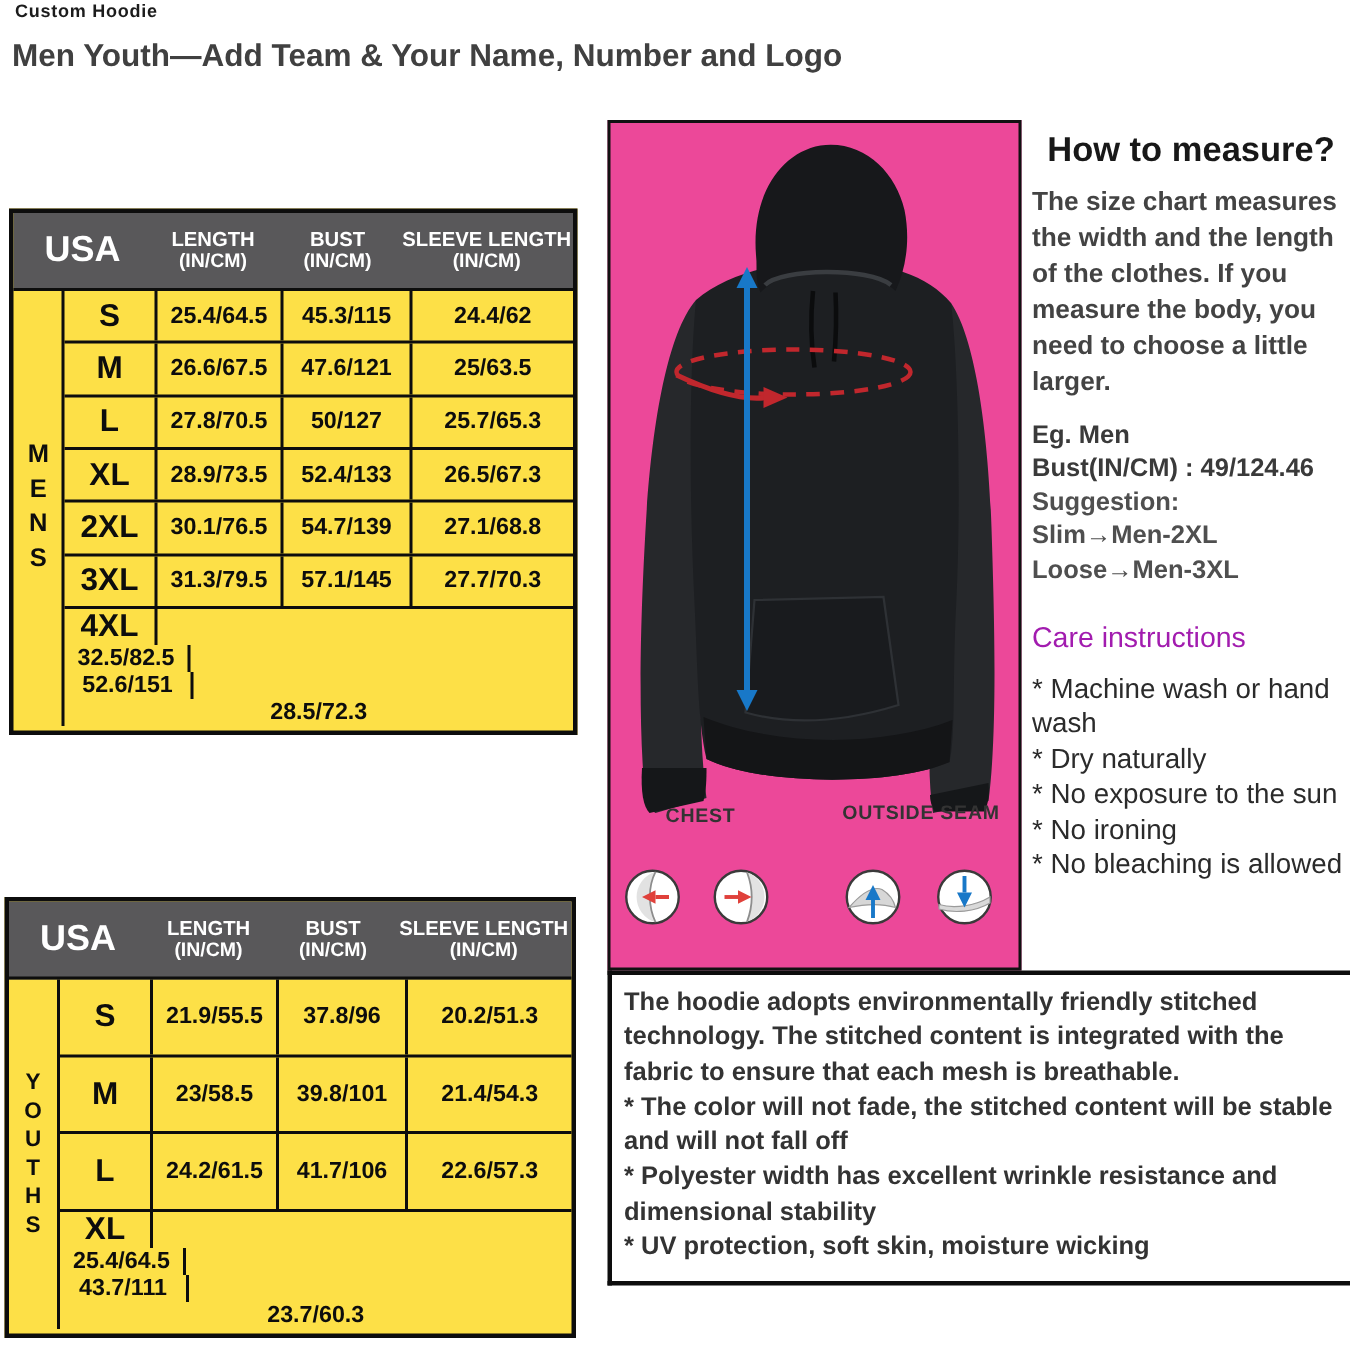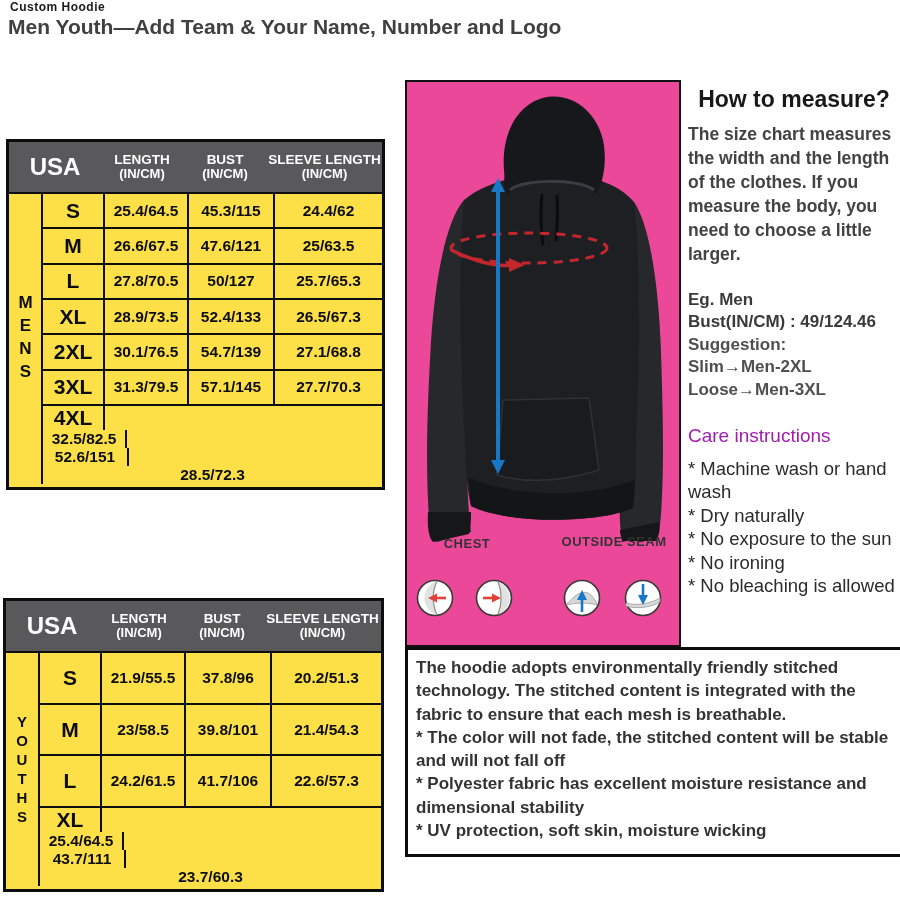--- a/index.html
+++ b/index.html
@@ -1,21 +1,21 @@
 <!DOCTYPE html>
 <html><head>
 <meta charset="utf-8">
 <style>
   html,body{margin:0;padding:0;background:#fff;}
   .page{position:relative;width:900px;height:900px;background:#fff;overflow:hidden;
         font-family:"Liberation Sans", sans-serif;color:#111;}
 
   
   .hdr-title{position:absolute;left:10px;top:0;font-size:12px;font-weight:bold;color:#1c1c1c;letter-spacing:.5px;}
-  .hdr-sub{position:absolute;left:8px;top:15px;font-size:21px;font-weight:bold;color:#404040;}
+  .hdr-sub{position:absolute;left:8px;top:26px;font-size:21px;font-weight:bold;color:#404040;}
 
   
   .size-table{position:absolute;border:3px solid #0d0d0d;background:#fde047;box-sizing:border-box;}
   .st-head{height:50px;display:flex;background:#59585a;border-bottom:2px solid #0d0d0d;color:#fff;}
   .hc{display:flex;flex-direction:column;align-items:center;justify-content:center;line-height:1.15;}
   .hc-usa{width:92px;font-size:24px;font-weight:bold;}
   .hc-len{width:82px;}
   .hc-bust{width:84px;}
   .hc-sleeve{flex:1;}
   .hc .t{font-size:13.5px;font-weight:bold;}
@@ -36,21 +36,21 @@
   
   .img-box{position:absolute;left:405px;top:80px;width:276px;height:567px;border:2px solid #111;box-sizing:border-box;background:#ec4899;}
   .img-box svg.hoodie{position:absolute;left:0;top:0;}
   .diag-label{position:absolute;font-size:13px;font-weight:bold;color:#333;letter-spacing:.5px;text-align:center;}
   .icon{position:absolute;width:40px;height:40px;}
 
   
   .measure-col{position:absolute;left:688px;top:86px;width:212px;}
   .m-heading{font-size:23px;font-weight:bold;color:#181818;text-align:center;margin:0 0 10px 0;}
   .m-intro{font-size:17.5px;font-weight:bold;color:#434343;line-height:1.37;}
-  .m-example{margin-top:22px;line-height:1.32;}
+  .m-example{margin-top:12px;line-height:1.32;}
   .m-ex-strong{font-size:17px;font-weight:bold;color:#3a3a3a;}
   .m-ex-gray{font-size:17px;font-weight:bold;color:#4f4f4f;}
   .m-care{margin-top:24px;}
   .m-care-h{font-size:19px;color:#a21caf;margin-bottom:10px;}
   .m-care-item{font-size:18.5px;color:#2b2b2b;line-height:1.27;}
 
   
   .desc-box{position:absolute;left:405px;top:647px;width:495px;height:210px;border:3px solid #0d0d0d;border-right:none;
             box-sizing:border-box;padding:6px 8px 0 8px;}
   .desc-para,.desc-bullet{font-size:17px;font-weight:bold;color:#333;line-height:1.37;}
@@ -263,17 +263,17 @@
       <div class="m-care-item">* Dry naturally</div>
       <div class="m-care-item">* No exposure to the sun</div>
       <div class="m-care-item">* No ironing</div>
       <div class="m-care-item">* No bleaching is allowed</div>
     </div>
   </div>
 
   <div class="desc-box">
     <div class="desc-para">The hoodie adopts environmentally friendly stitched technology. The stitched content is integrated with the fabric to ensure that each mesh is breathable.</div>
     <div class="desc-bullet">* The color will not fade, the stitched content will be stable and will not fall off</div>
-    <div class="desc-bullet">* Polyester fabric has excellent moisture resistance and dimensional stability</div>
+    <div class="desc-bullet">* Polyester width has excellent wrinkle resistance and dimensional stability</div>
     <div class="desc-bullet">* UV protection, soft skin, moisture wicking</div>
   </div>
 
 </div>
 
 </body></html>

